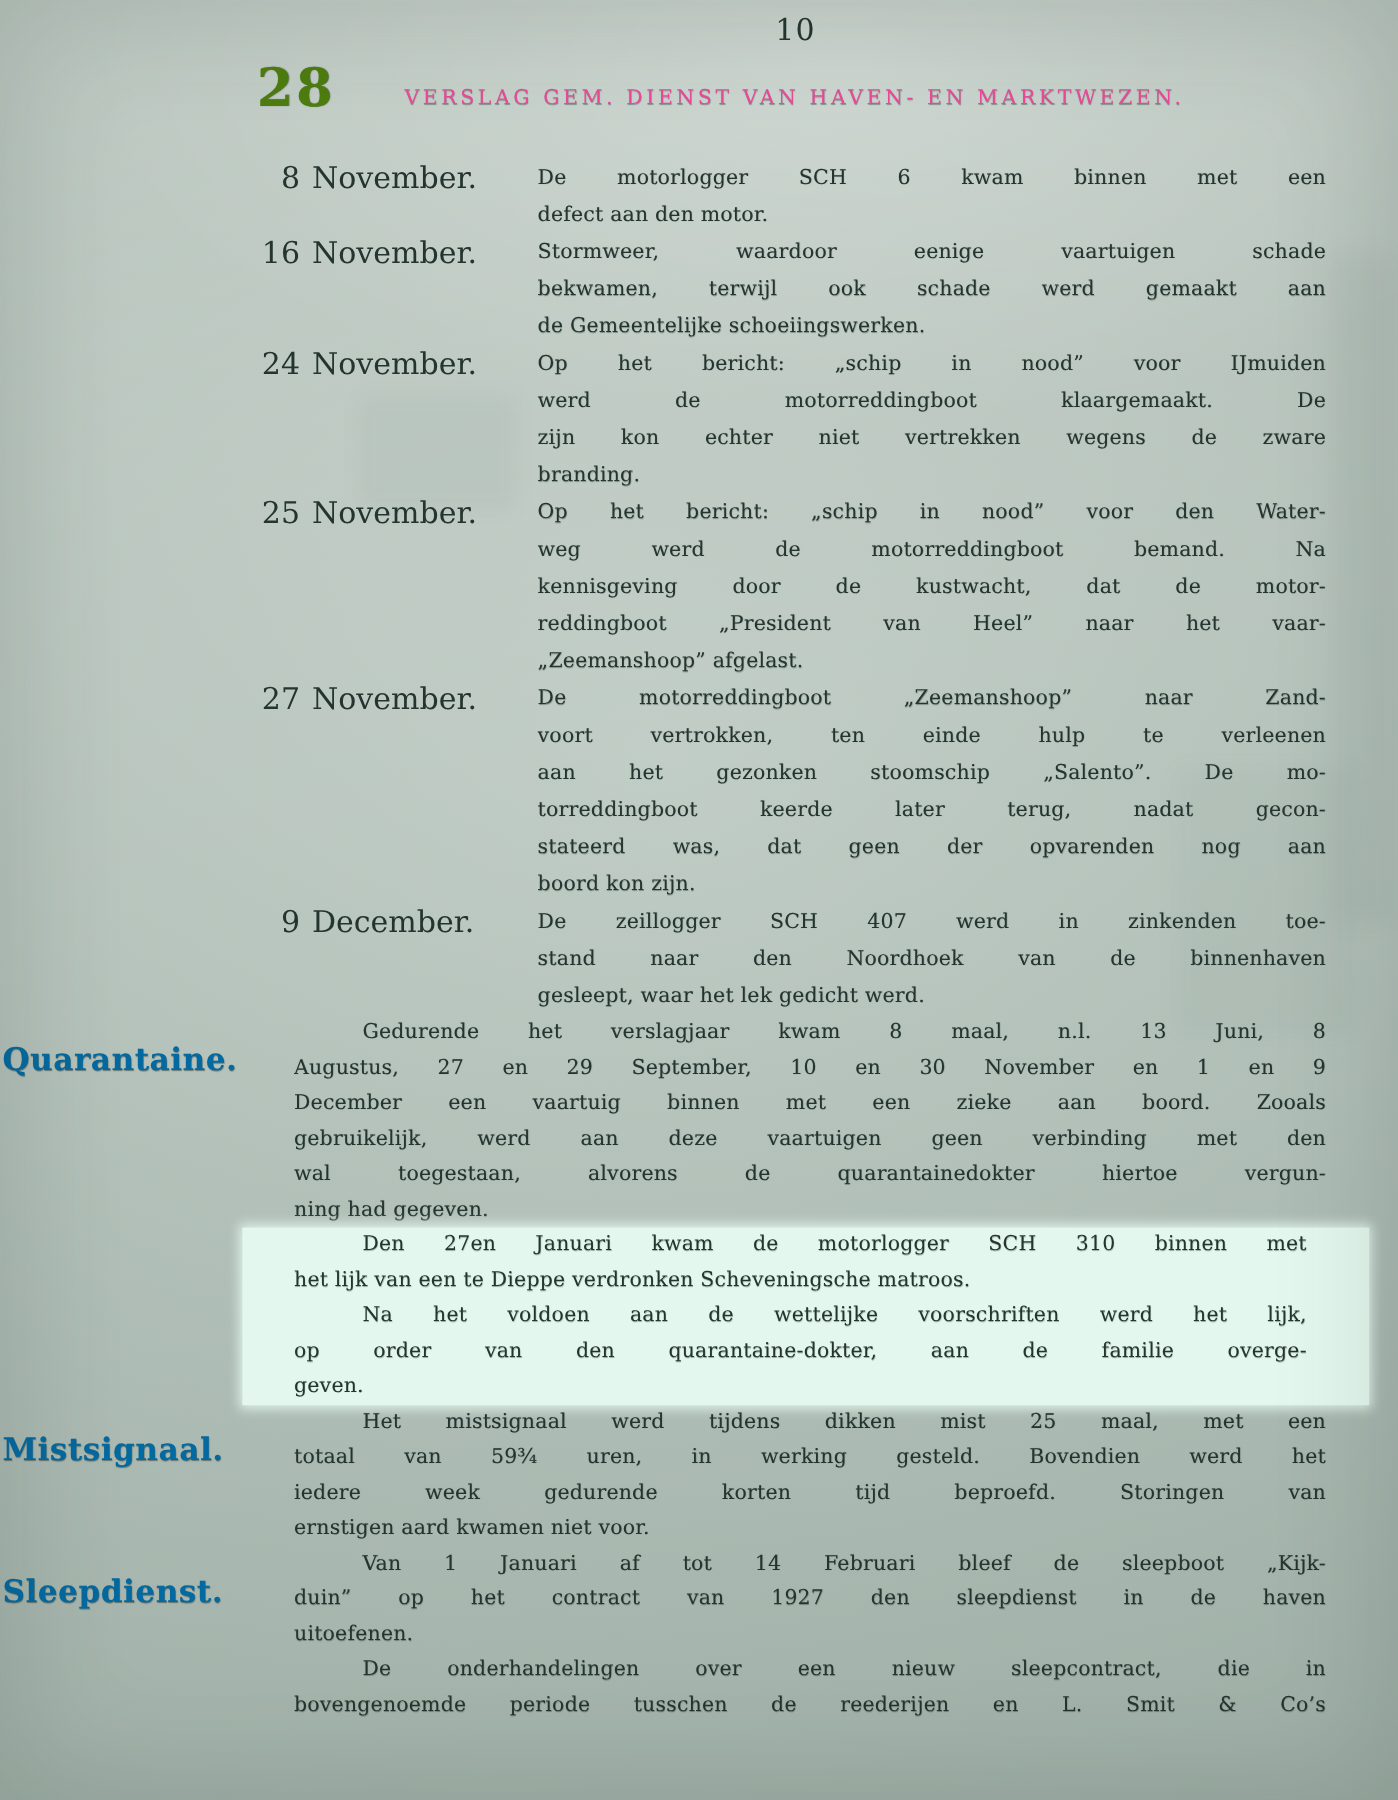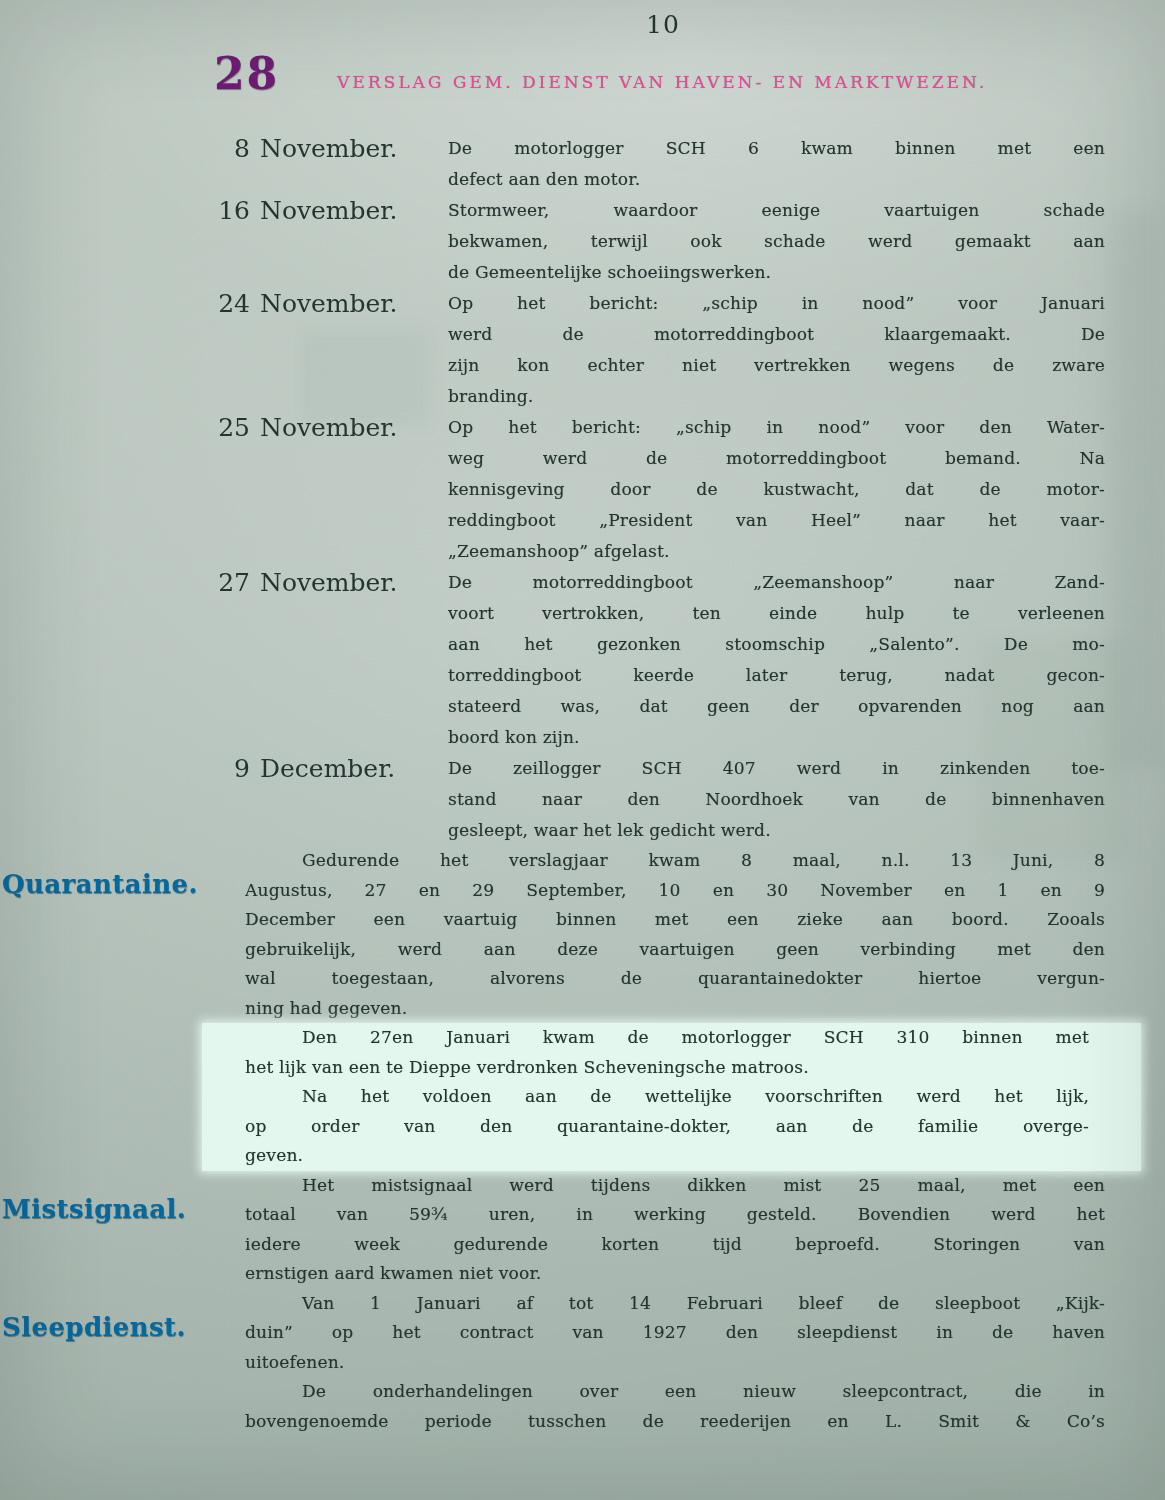--- a/index.html
+++ b/index.html
@@ -15,21 +15,21 @@
   .line{
     height:31px;line-height:31px;font-size:17px;letter-spacing:0.2px;
     overflow:hidden;white-space:nowrap;
     text-align:justify;text-align-last:justify;text-justify:inter-word;
     text-shadow:0.3px 0.4px 0.7px rgba(28,44,37,0.38);
   }
   .line.last{text-align-last:left;}
   .page-number{position:absolute;top:10px;left:663px;transform:translateX(-50%);
     font-size:25px;letter-spacing:1px;}
   .section-number{position:absolute;top:48px;left:214px;font-size:44px;font-weight:bold;
-    letter-spacing:2px;color:#701a75;text-shadow:0.5px 0.7px 1px rgba(17,29,23,0.45);}
+    letter-spacing:2px;color:#4d7c0f;text-shadow:0.5px 0.7px 1px rgba(17,29,23,0.45);}
   .running-header{position:absolute;top:72px;left:337px;font-size:17px;letter-spacing:3px;
     white-space:nowrap;color:#ec4899;text-shadow:0.3px 0.4px 0.8px rgba(28,44,37,0.4);}
   .content{position:absolute;top:133px;left:218px;width:887px;}
   .entry{display:flex;}
   .entry .date{flex:0 0 225px;font-size:25px;line-height:31px;white-space:nowrap;}
   .date-num{display:inline-block;width:32px;text-align:right;margin-right:10px;}
   .entry .body{flex:1;margin-left:5px;}
   .sections{position:relative;margin-left:27px;width:860px;}
   .section{position:relative;}
   .section .line{height:29.5px;line-height:29.5px;}
@@ -69,21 +69,21 @@
           <div class="date"><span class="date-num">16</span><span>November.</span></div>
           <div class="body">
             <div class="line">Stormweer, waardoor eenige vaartuigen schade</div>
             <div class="line">bekwamen, terwijl ook schade werd gemaakt aan</div>
             <div class="line last">de Gemeentelijke schoeiingswerken.</div>
           </div>
         </div>
         <div class="entry">
           <div class="date"><span class="date-num">24</span><span>November.</span></div>
           <div class="body">
-            <div class="line">Op het bericht: „schip in nood” voor Januari</div>
+            <div class="line">Op het bericht: „schip in nood” voor IJmuiden</div>
             <div class="line">werd de motorreddingboot klaargemaakt. De</div>
             <div class="line">zijn kon echter niet vertrekken wegens de zware</div>
             <div class="line last">branding.</div>
           </div>
         </div>
         <div class="entry">
           <div class="date"><span class="date-num">25</span><span>November.</span></div>
           <div class="body">
             <div class="line">Op het bericht: „schip in nood” voor den Water-</div>
             <div class="line">weg werd de motorreddingboot bemand. Na</div>

